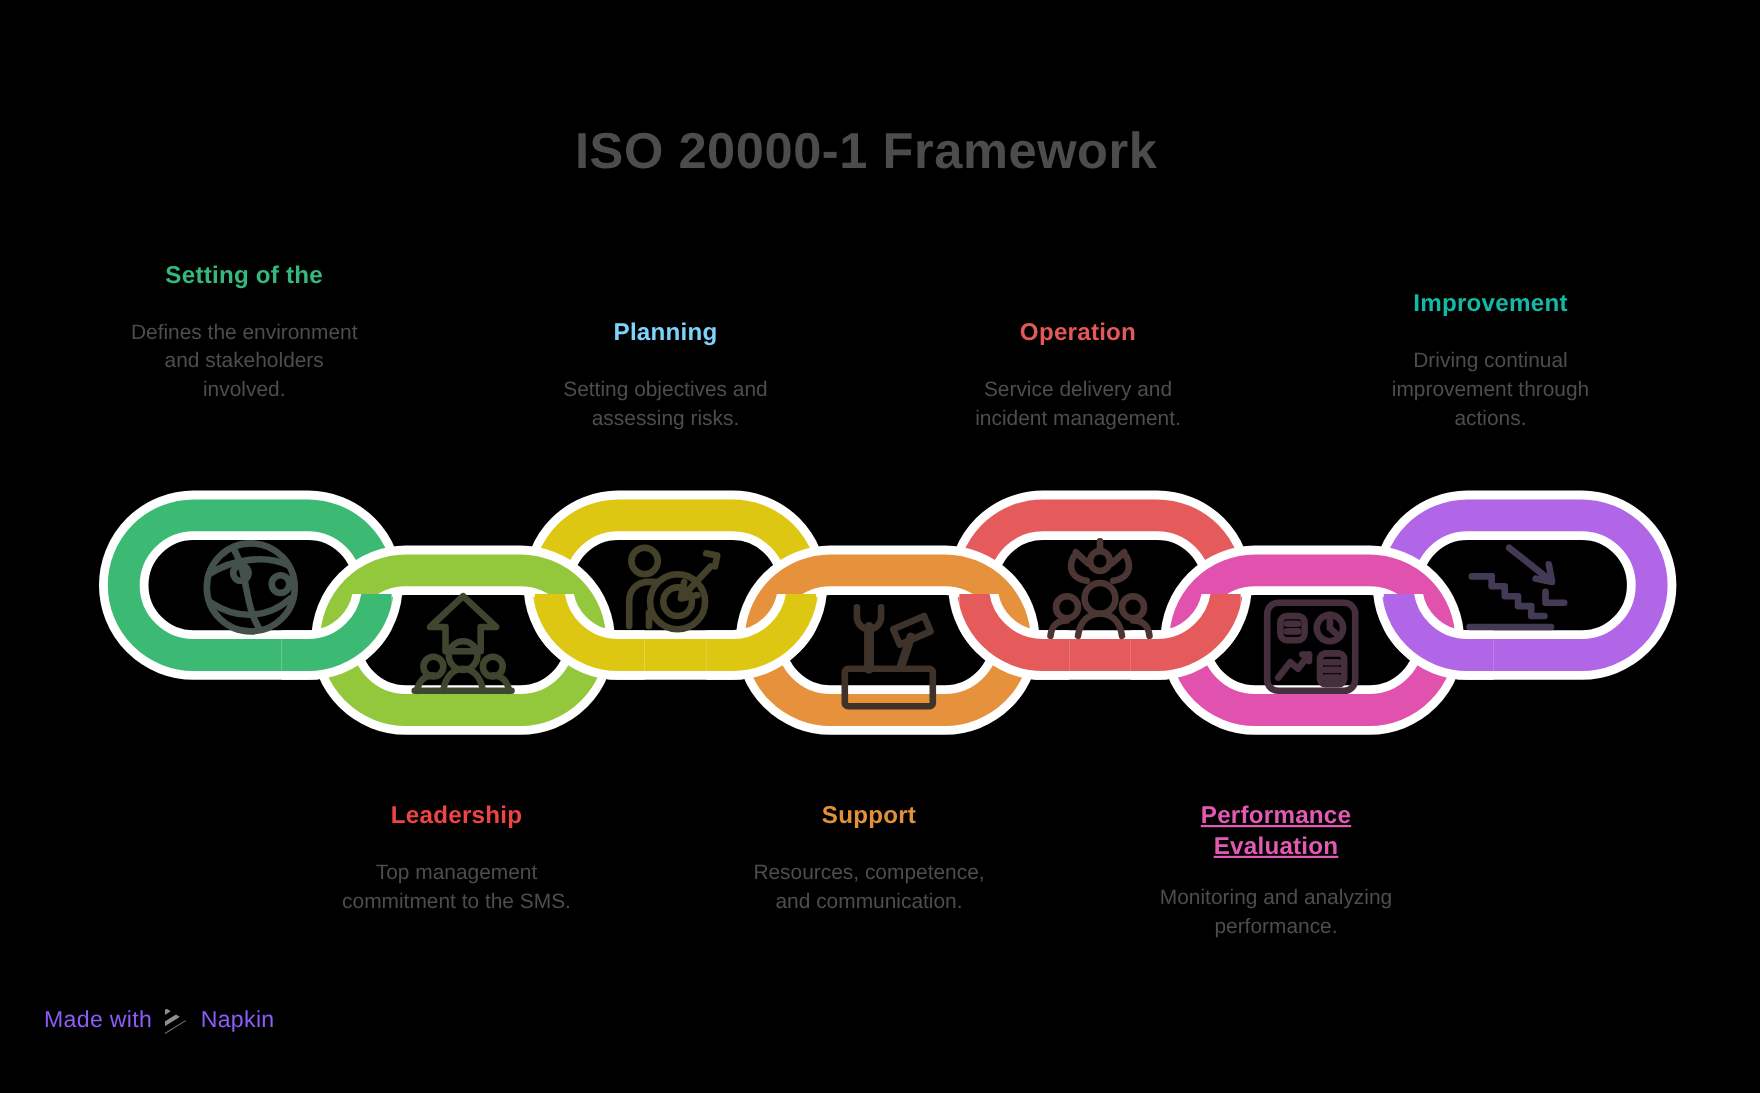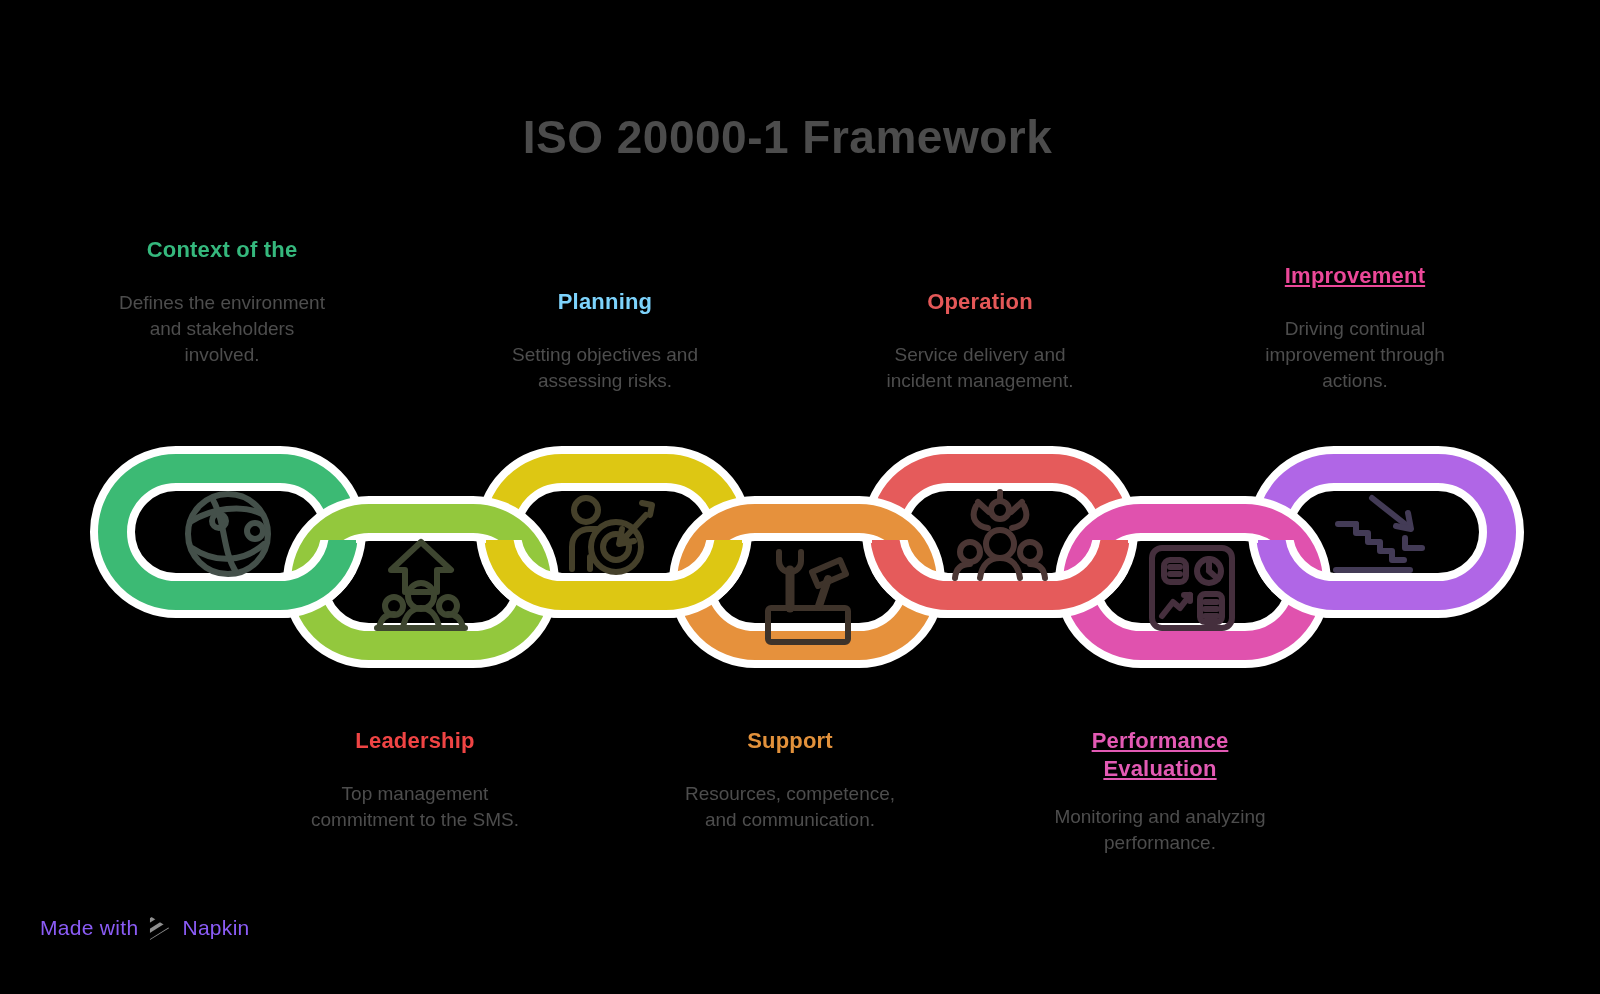--- a/index.html
+++ b/index.html
@@ -22,21 +22,21 @@
 </style>
 </head>
 <body>
 
 <div class="canvas" style="background-color: rgb(0, 0, 0);">
 
   <div class="page-title" style="color: rgb(76, 76, 76);">ISO 20000-1 Framework</div>
 
   <div class="label" style="left:72px;top:236px;width:300px">
     <div class="heading" style="color: rgb(53, 184, 125);">
-      <span>Context of the</span>
+      <span>Setting of the</span>
     </div>
     <div class="desc" style="color: rgb(77, 77, 77);">
       <span>Defines the environment</span>
         <span>and stakeholders</span>
         <span>involved.</span>
     </div>
   </div>
 
   <div class="label" style="left:455px;top:288px;width:300px">
     <div class="heading" style="color: #7dd3fc;">
@@ -52,21 +52,21 @@
     <div class="heading" style="color: rgb(228, 88, 88);">
       <span>Operation</span>
     </div>
     <div class="desc" style="color: rgb(77, 77, 77);">
       <span>Service delivery and</span>
         <span>incident management.</span>
     </div>
   </div>
 
   <div class="label" style="left:1205px;top:262px;width:300px">
-    <div class="heading" style="color: #ec4899; text-decoration: underline;">
+    <div class="heading" style="color: #14b8a6;">
       <span>Improvement</span>
     </div>
     <div class="desc" style="color: rgb(77, 77, 77);">
       <span>Driving continual</span>
         <span>improvement through</span>
         <span>actions.</span>
     </div>
   </div>
 
   <div class="label" style="left:265px;top:727px;width:300px">

